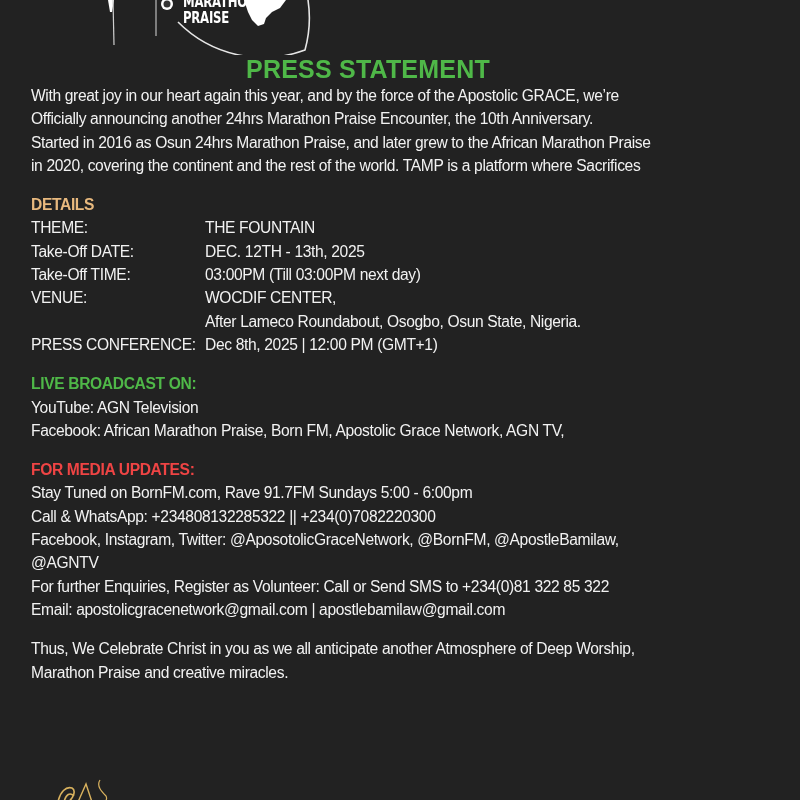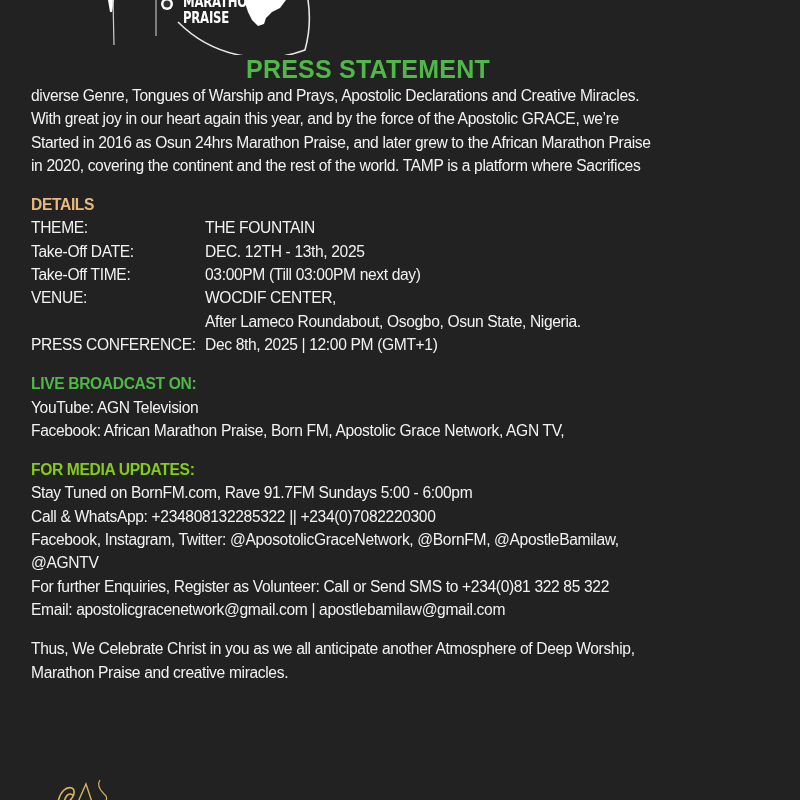--- a/index.html
+++ b/index.html
@@ -40,21 +40,21 @@
       letter-spacing: -0.35px;
     }
     .line { white-space: nowrap; }
     .section-head {
       font-weight: bold;
       margin-top: 0;
     }
     .gap { height: 16px; }
     .details-head { color: #e8b97e; }
     .live-head { color: #4fb848; }
-    .media-head { color: #84cc16; }
+    .media-head { color: #ef4444; }
     .drow { display: flex; white-space: nowrap; }
     .dlabel { width: 174px; flex: 0 0 174px; }
     .dvalue { flex: 1; }
     .signature {
       position: absolute; left: 48px; top: 774px; width: 90px; height: 30px;
     }
   </style>
 </head>
 <body>
 
@@ -75,22 +75,22 @@
   <div class="logo-text">
     <div>MARATHON</div>
     <div>PRAISE</div>
   </div>
 </div>
 
 <div class="title">PRESS STATEMENT</div>
 
 <div class="content">
   <div>
-    <div class="line">diverse Genre, Tongues of Warship and Prays, Apostolic Declarations and Creative Miracles.</div>
     <div class="line">With great joy in our heart again this year, and by the force of the Apostolic GRACE, we’re</div>
+    <div class="line">Officially announcing another 24hrs Marathon Praise Encounter, the 10th Anniversary.</div>
     <div class="line">Started in 2016 as Osun 24hrs Marathon Praise, and later grew to the African Marathon Praise</div>
     <div class="line">in 2020, covering the continent and the rest of the world.  TAMP is a platform where Sacrifices</div>
   </div>
 
   <div class="gap"></div>
 
   <div>
     <div class="section-head details-head">DETAILS</div>
     <div class="drow">
       <span class="dlabel">THEME:</span>

